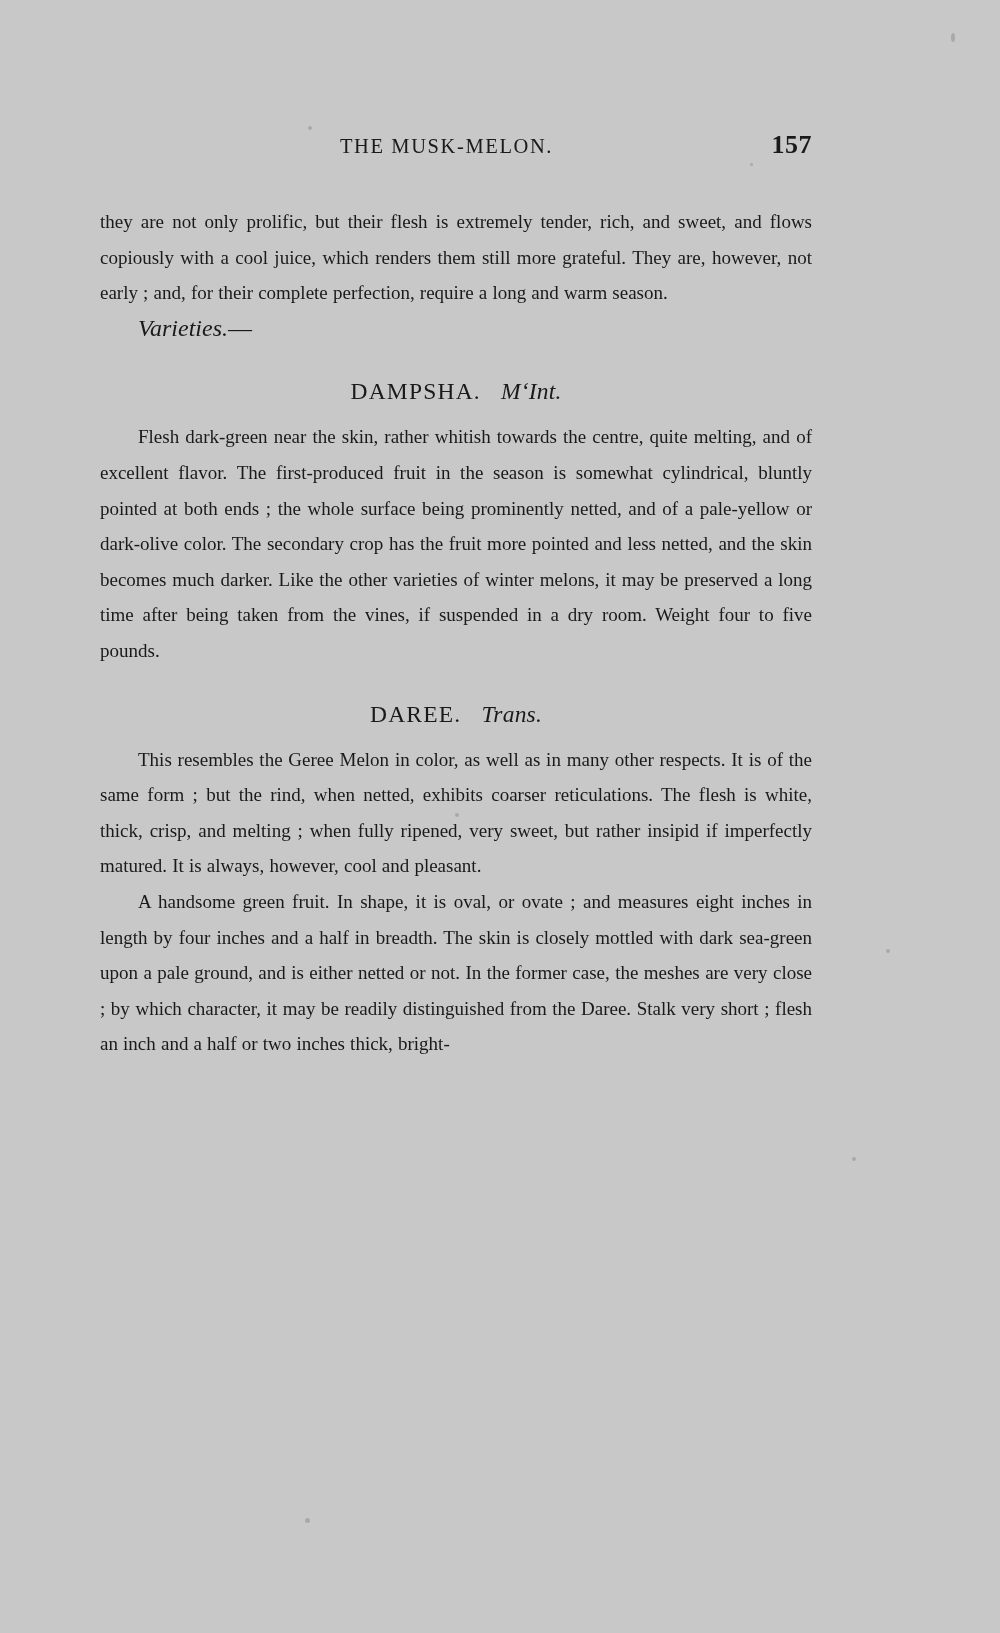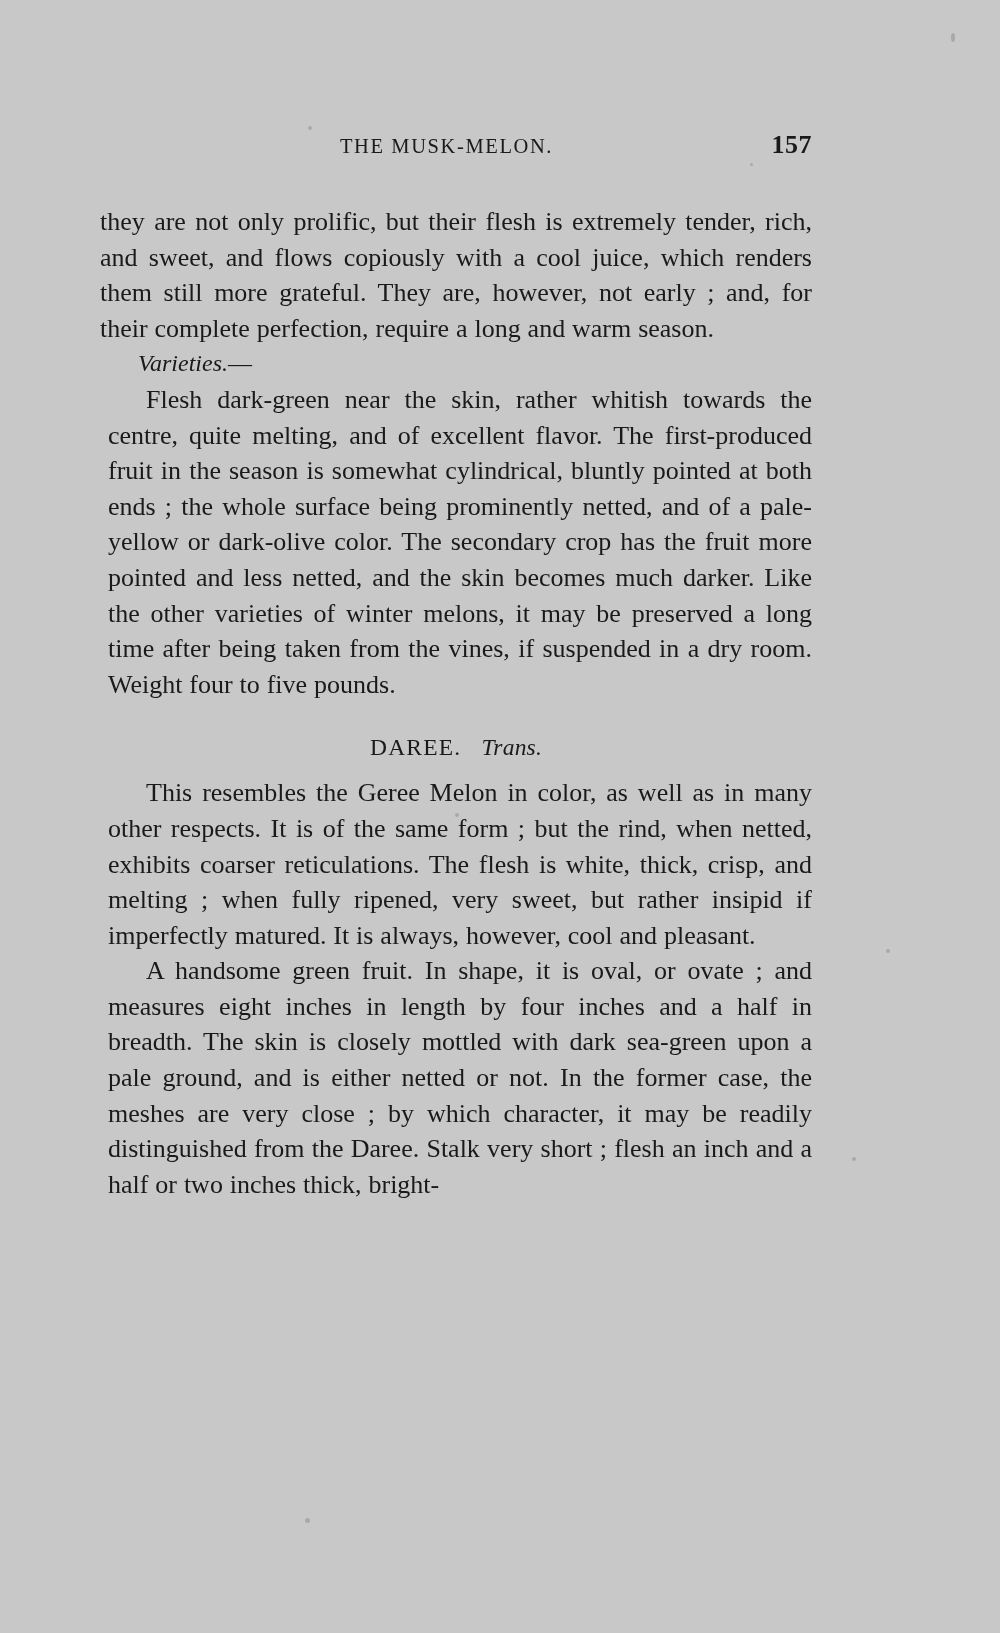--- a/index.html
+++ b/index.html
@@ -39,33 +39,32 @@
     margin-left: 240px;
     text-transform: uppercase;
     font-family: "Liberation Serif", serif;
   }
   .folio {
     font-size: 26px;
     font-weight: bold;
     letter-spacing: 0.5px;
   }
   p.body {
-    font-size: 26px;
+    font-size: 19px;
     line-height: 35.6px;
     margin: 0;
     text-align: justify;
     text-justify: inter-word;
     word-spacing: 0.4px;
   }
   p.noindent {
     text-indent: 0;
   }
   p.indent {
     text-indent: 38px;
-    margin-left: 8px;
   }
   .varieties {
     font-size: 24px;
     line-height: 35.6px;
     margin: 0;
     text-indent: 38px;
     font-style: italic;
   }
   .varieties .dash {
     font-style: normal;
@@ -114,20 +113,23 @@
 
     <div class="running-head">
       <div class="running-title">THE MUSK-MELON.</div>
       <div class="folio">157</div>
     </div>
 
     <p class="body noindent">they are not only prolific, but their flesh is extremely tender, rich, and sweet, and flows copiously with a cool juice, which renders them still more grateful.  They are, however, not early ; and, for their complete perfection, require a long and warm season.</p>
 
     <p class="varieties"><span>Varieties.</span><span class="dash">—</span></p>
 
+    <h2 class="cultivar sec-spacer-top">
+      <span class="name">DAMPSHA.</span><span class="auth">M‘Int.</span>
+    </h2>
     <p class="body indent">Flesh dark-green near the skin, rather whitish towards the centre, quite melting, and of excellent flavor.  The first-produced fruit in the season is somewhat cylindrical, bluntly pointed at both ends ; the whole surface being prominently netted, and of a pale-yellow or dark-olive color.  The secondary crop has the fruit more pointed and less netted, and the skin becomes much darker.  Like the other varieties of winter melons, it may be preserved a long time after being taken from the vines, if suspended in a dry room.  Weight four to five pounds.</p>
 
     <h2 class="cultivar sec-spacer-top2">
       <span class="name">DAREE.</span><span class="auth">Trans.</span>
     </h2>
     <p class="body indent">This resembles the Geree Melon in color, as well as in many other respects.  It is of the same form ; but the rind, when netted, exhibits coarser reticulations.  The flesh is white, thick, crisp, and melting ; when fully ripened, very sweet, but rather insipid if imperfectly matured.  It is always, however, cool and pleasant.</p>
 
     <p class="body indent">A handsome green fruit.  In shape, it is oval, or ovate ; and measures eight inches in length by four inches and a half in breadth.  The skin is closely mottled with dark sea-green upon a pale ground, and is either netted or not.  In the former case, the meshes are very close ; by which character, it may be readily distinguished from the Daree.  Stalk very short ; flesh an inch and a half or two inches thick, bright-</p>
 
   </div>

